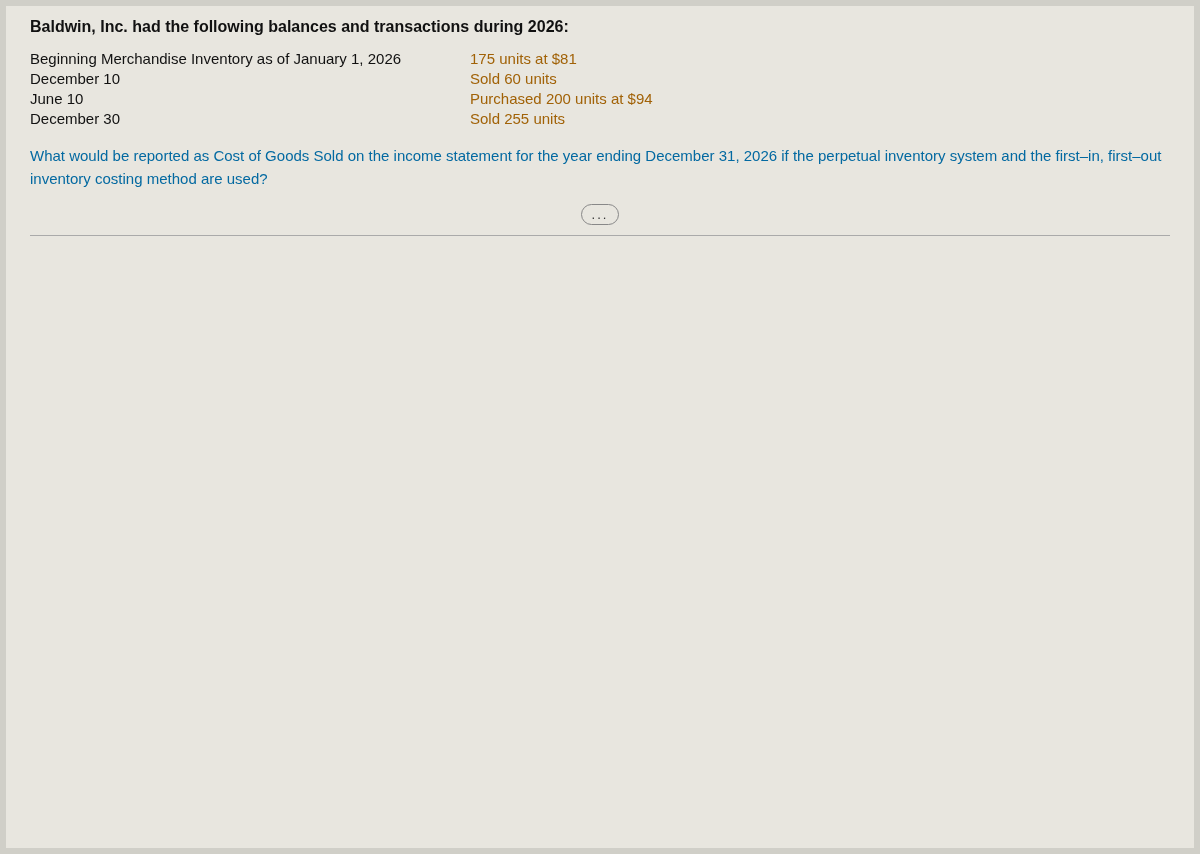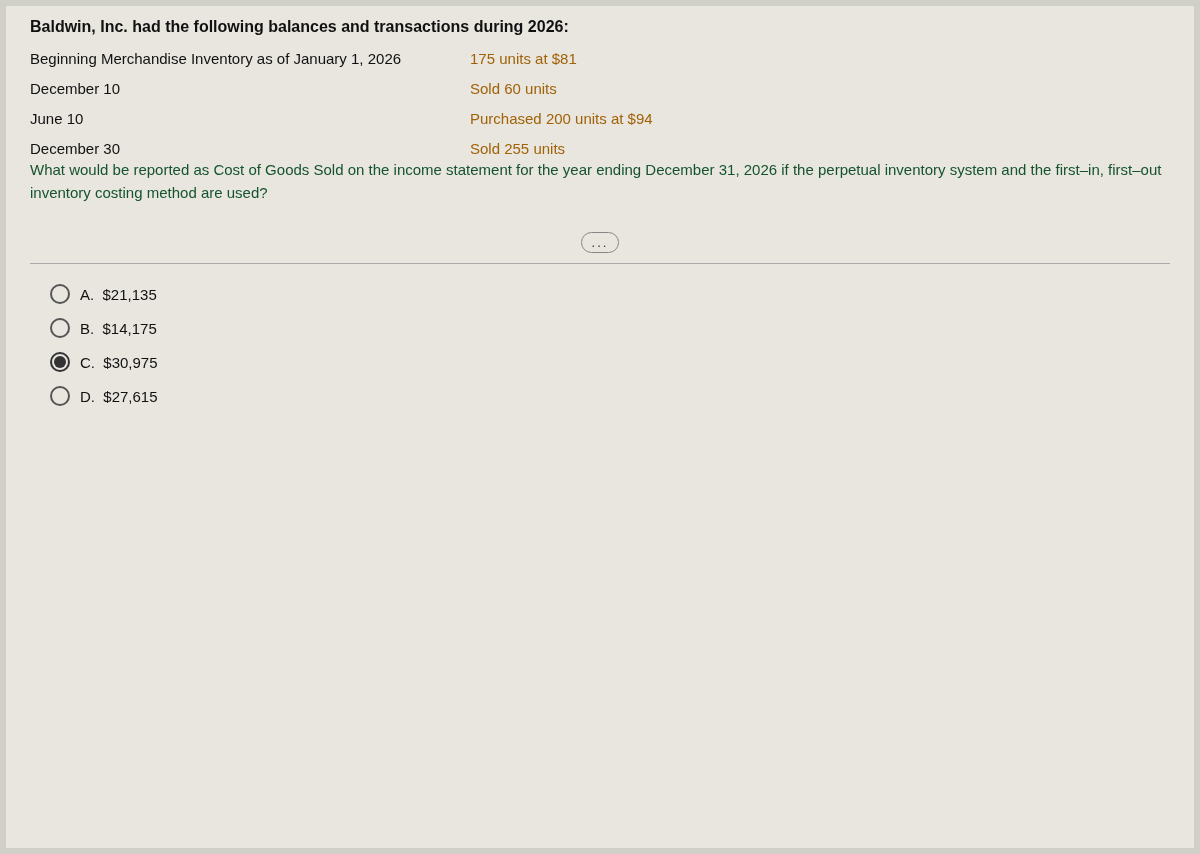--- a/index.html
+++ b/index.html
@@ -27,47 +27,47 @@
     }
 
     .title {
       font-size: 16px;
       font-weight: bold;
       margin-bottom: 14px;
       color: #111;
     }
 
     .data-table {
-      margin-bottom: 2px;
+      margin-bottom: 18px;
       display: flex;
       flex-direction: column;
-      gap: 13px;
+      gap: 3px;
     }
 
     .data-row {
       display: flex;
       align-items: baseline;
     }
 
     .data-label {
       width: 440px;
       font-size: 15px;
       color: #111;
     }
 
     .data-value {
       font-size: 15px;
       color: #a16207;
     }
 
     .question-text {
       font-size: 15px;
-      color: #14532d;
+      color: #0369a1;
       line-height: 1.5;
-      margin-bottom: 28px;
+      margin-bottom: 14px;
     }
 
     .divider {
       border: none;
       border-top: 1px solid #aaa;
       margin: 10px 0 18px 0;
     }
 
     .more-button-container {
       display: flex;
@@ -156,42 +156,14 @@
   </div>
 
   <div class="question-text">What would be reported as Cost of Goods Sold on the income statement for the year ending December 31, 2026 if the perpetual inventory system and the first–in, first–out inventory costing method are used?</div>
 
   <div class="more-button-container">
     <button class="more-button">...</button>
   </div>
 
   <hr class="divider">
 
-  <div class="options-container">
-
-    <div class="option-item">
-      <div class="radio-outer">
-      </div>
-      <span class="option-label">A.&nbsp; $21,135</span>
-    </div>
-
-    <div class="option-item">
-      <div class="radio-outer">
-      </div>
-      <span class="option-label">B.&nbsp; $14,175</span>
-    </div>
-
-    <div class="option-item radio-selected">
-      <div class="radio-outer">
-        <div class="radio-inner"></div>
-      </div>
-      <span class="option-label">C.&nbsp; $30,975</span>
-    </div>
-
-    <div class="option-item">
-      <div class="radio-outer">
-      </div>
-      <span class="option-label">D.&nbsp; $27,615</span>
-    </div>
-
-  </div>
 
 </div>
 
 </body></html>

